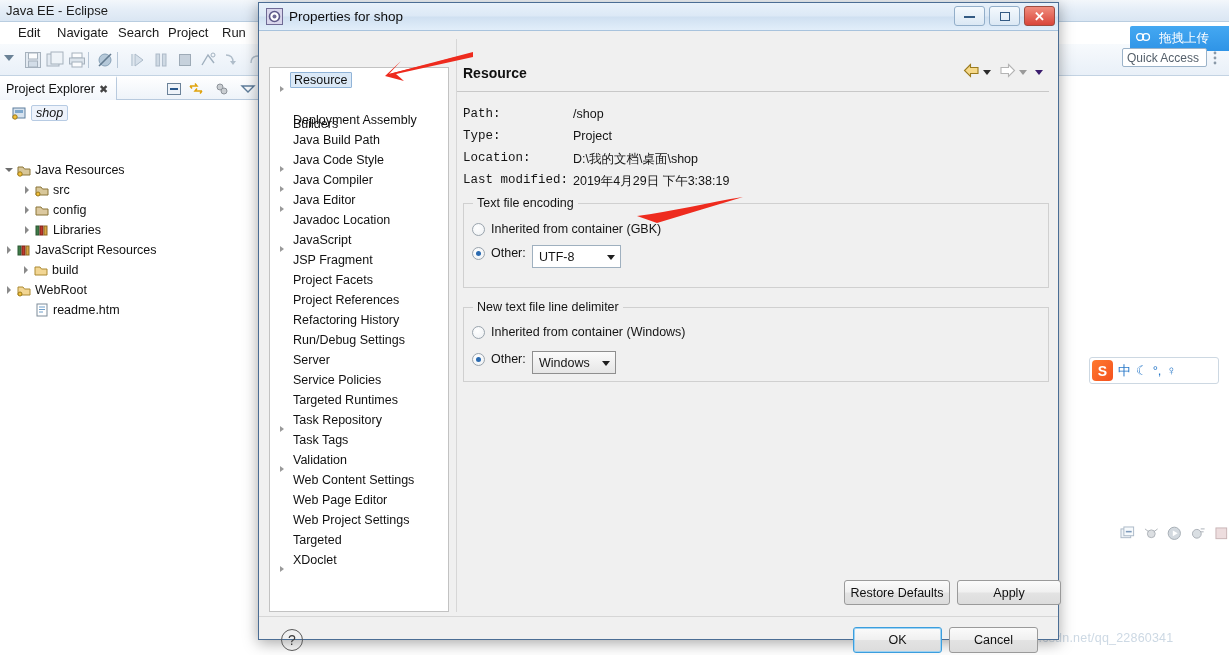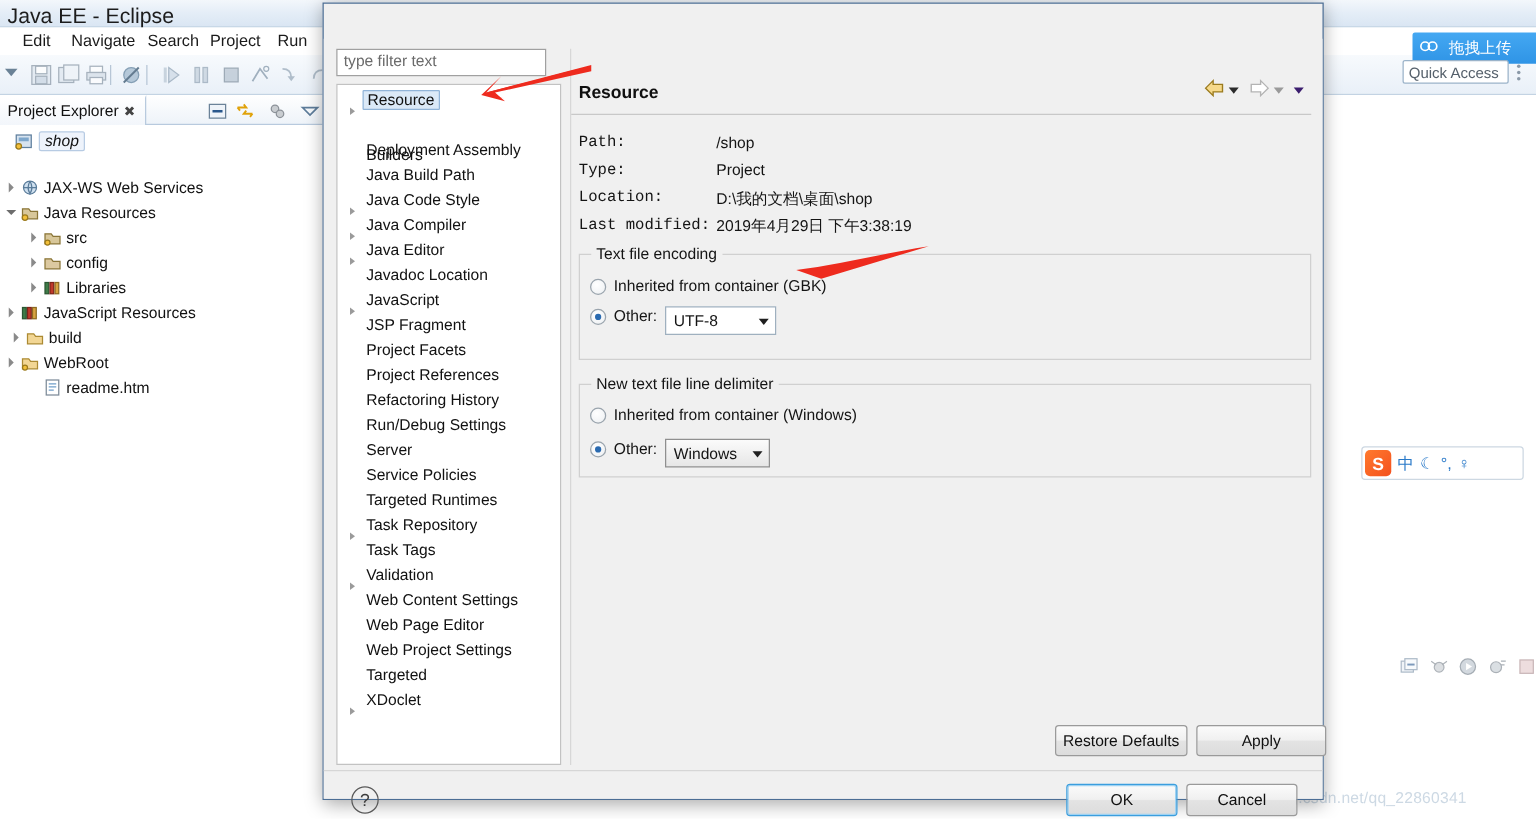--- a/index.html
+++ b/index.html
@@ -13,21 +13,21 @@
   }
   #root { position: relative; width: 1229px; height: 655px; background: #fff; }
 
   
   .eclipse-win { position: absolute; inset: 0; background: #ffffff; }
   .ec-titlebar {
     position: absolute; left: 0; top: 0; width: 1229px; height: 22px;
     background: linear-gradient(to bottom, #f3f7fb 0%, #e4edf7 50%, #dae6f3 100%);
     border-bottom: 1px solid #b9cde0;
   }
-  .ec-title { position: absolute; left: 6px; top: 3px; font-size: 17px; color: #1c1c1c; }
+  .ec-title { position: absolute; left: 6px; top: 3px; font-size: 13px; color: #1c1c1c; }
   .ec-menubar { position: absolute; left: 0; top: 22px; width: 1229px; height: 22px; background: #ffffff; }
   .ec-menu-item { position: absolute; top: 3px; font-size: 13px; color: #1a1a1a; }
   .ec-toolbar {
     position: absolute; left: 0; top: 44px; width: 1229px; height: 32px;
     background: linear-gradient(to bottom, #f7fafd 0%, #e9f0f8 100%);
     border-bottom: 1px solid #c3d3e3;
   }
   .tb-icon { position: absolute; top: 7px; width: 18px; height: 18px; opacity: .72; }
   .tb-sep { position: absolute; top: 8px; width: 1px; height: 16px; background: #b7c6d6; }
 
@@ -326,28 +326,20 @@
 
     <div class="tree-row" style="top: 3px; font-style: italic;">
           <span class="tw"></span>
           <span class="ticon"><svg viewBox="0 0 16 14">
               <rect x="1" y="2" width="12" height="10" fill="#d7e3ef" stroke="#5f7f9e"></rect>
               <rect x="3" y="4" width="8" height="3" fill="#7ea7cc"></rect>
               <circle cx="3" cy="11" r="2.2" fill="#f3c03b" stroke="#9b7a1b"></circle>
             </svg></span>
           <span class="sel-box">shop</span>
         </div>
-        <div class="tree-row" style="top: 40px; padding-left: 4px;">
-          <span class="tw closed"></span>
-          <span class="ticon"><svg viewBox="0 0 16 14">
-              <circle cx="8" cy="7" r="5.2" fill="#cfe0ef" stroke="#5a7c9a"></circle>
-              <path d="M3 7 h10 M8 2 q3 5 0 10 q-3 -5 0 -10" fill="none" stroke="#5a7c9a"></path>
-            </svg></span>
-          <span>JAX-WS Web Services</span>
-        </div>
         <div class="tree-row" style="top: 60px; padding-left: 4px;">
           <span class="tw open"></span>
           <span class="ticon"><svg viewBox="0 0 16 14">
               <path d="M2 4 h5 l1.5 2 h5.5 v6 h-12 z" fill="#d8c79a" stroke="#8a7537"></path>
               <circle cx="4" cy="11" r="2.2" fill="#f3c03b" stroke="#9b7a1b"></circle>
             </svg></span>
           <span>Java Resources</span>
         </div>
         <div class="tree-row" style="top: 80px; padding-left: 22px;">
           <span class="tw closed"></span>
@@ -375,21 +367,21 @@
         </div>
         <div class="tree-row" style="top: 140px; padding-left: 4px;">
           <span class="tw closed"></span>
           <span class="ticon"><svg viewBox="0 0 16 14">
               <rect x="2" y="3" width="3" height="9" fill="#3f7c48" stroke="#2b5632"></rect>
               <rect x="6" y="3" width="3" height="9" fill="#c0392b" stroke="#7d2519"></rect>
               <rect x="10" y="3" width="3" height="9" fill="#d9a441" stroke="#8d6a22"></rect>
             </svg></span>
           <span>JavaScript Resources</span>
         </div>
-        <div class="tree-row" style="top: 160px; padding-left: 8px;">
+        <div class="tree-row" style="top: 160px; padding-left: 21px;">
           <span class="tw closed"></span>
           <span class="ticon"><svg viewBox="0 0 16 14">
               <path d="M2 4 h5 l1.5 2 h5.5 v6 h-12 z" fill="#f2d694" stroke="#ac8a33"></path>
             </svg></span>
           <span>build</span>
         </div>
         <div class="tree-row" style="top: 180px; padding-left: 4px;">
           <span class="tw closed"></span>
           <span class="ticon"><svg viewBox="0 0 16 14">
               <path d="M2 4 h5 l1.5 2 h5.5 v6 h-12 z" fill="#f2d694" stroke="#ac8a33"></path>
@@ -472,24 +464,44 @@
           </svg>
       </div>
     </div>
 
     <div class="blue-strip"></div>
     <div class="watermark">https://blog.csdn.net/qq_22860341</div>
   </div>
 
   <div class="dialog">
 
+    <div class="dlg-title">
+      <span class="gearico">
+        <svg viewBox="0 0 17 17">
+            <rect x="0.5" y="0.5" width="16" height="16" fill="#d9d6ec" stroke="#6f6a94"></rect>
+            <circle cx="8.5" cy="8.5" r="5" fill="#fff" stroke="#5d5888" stroke-width="1.6"></circle>
+            <circle cx="8.5" cy="8.5" r="2" fill="#6f6a94"></circle>
+          </svg>
+      </span>
+      <span class="dlg-title-txt">Properties for shop</span>
+      <div class="wbtns">
+        <div class="wbtn">
+          <span class="mk" style="width:11px;height:3px;border-bottom:2px solid #335a83;"></span>
+        </div>
+        <div class="wbtn">
+          <span class="mk" style="width:10px;height:9px;border:1.6px solid #335a83;"></span>
+        </div>
+        <div class="wbtn close">
+          <span style="color:#fff;font-size:13px;font-weight:bold;line-height:1">✕</span>
+        </div>
+      </div>
+    </div>
 
     <div class="dlg-body">
 
-      <div class="filter-input">type filter text</div>
 
       <div class="tree-panel">
 
       <div class="dtree-row selected" style="top: 2px; left: 5px;">
             <span class="dtw has"></span>
             <span class="dtree-label">Resource</span>
           </div>
           <div class="dtree-row" style="top: 22px; left: 5px; margin-top: 24px;">
             <span class="dtw"></span>
             <span class="dtree-label">Builders</span>

